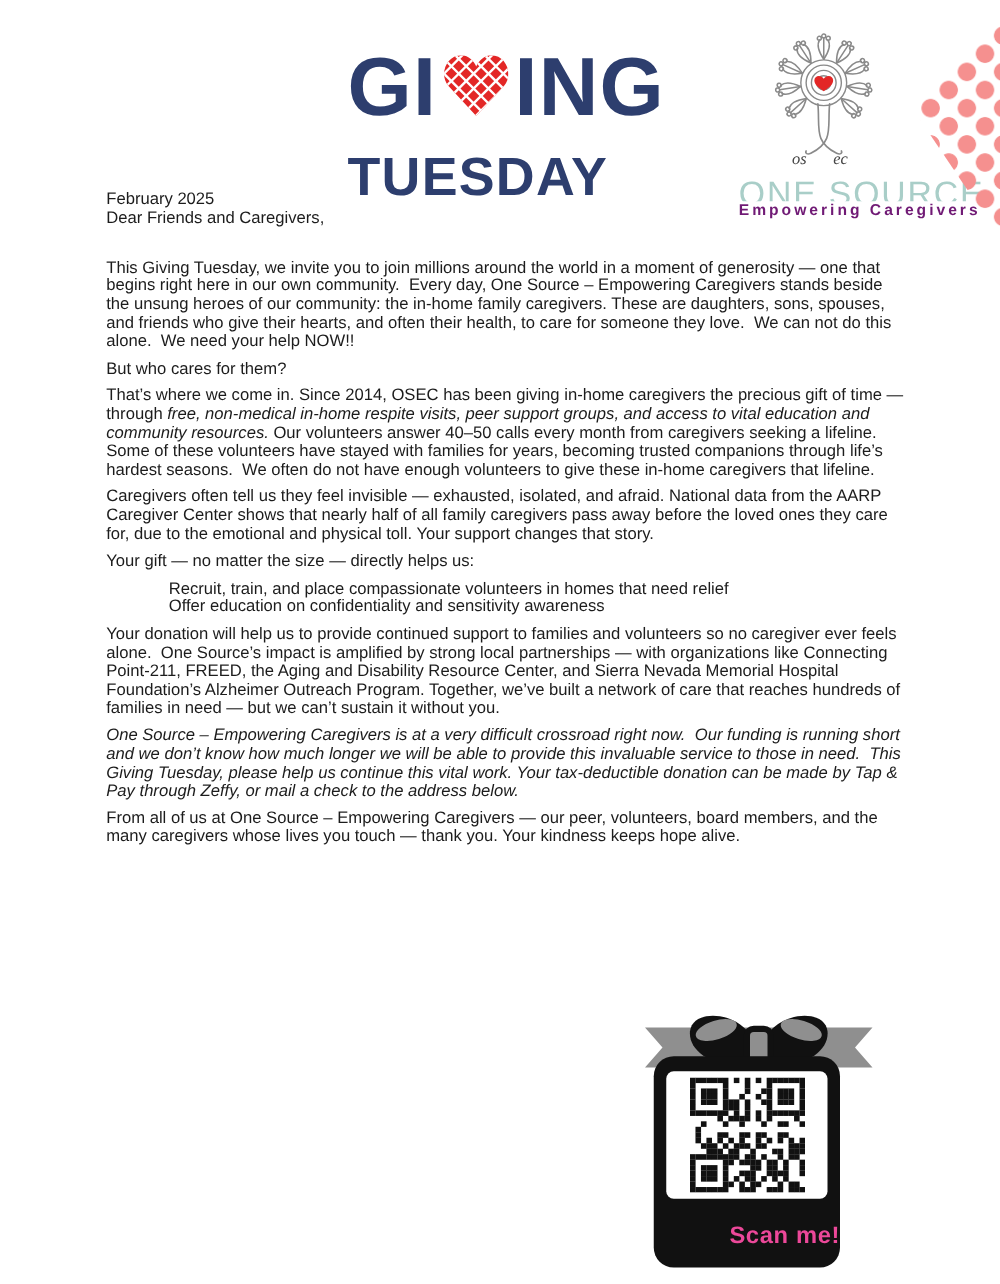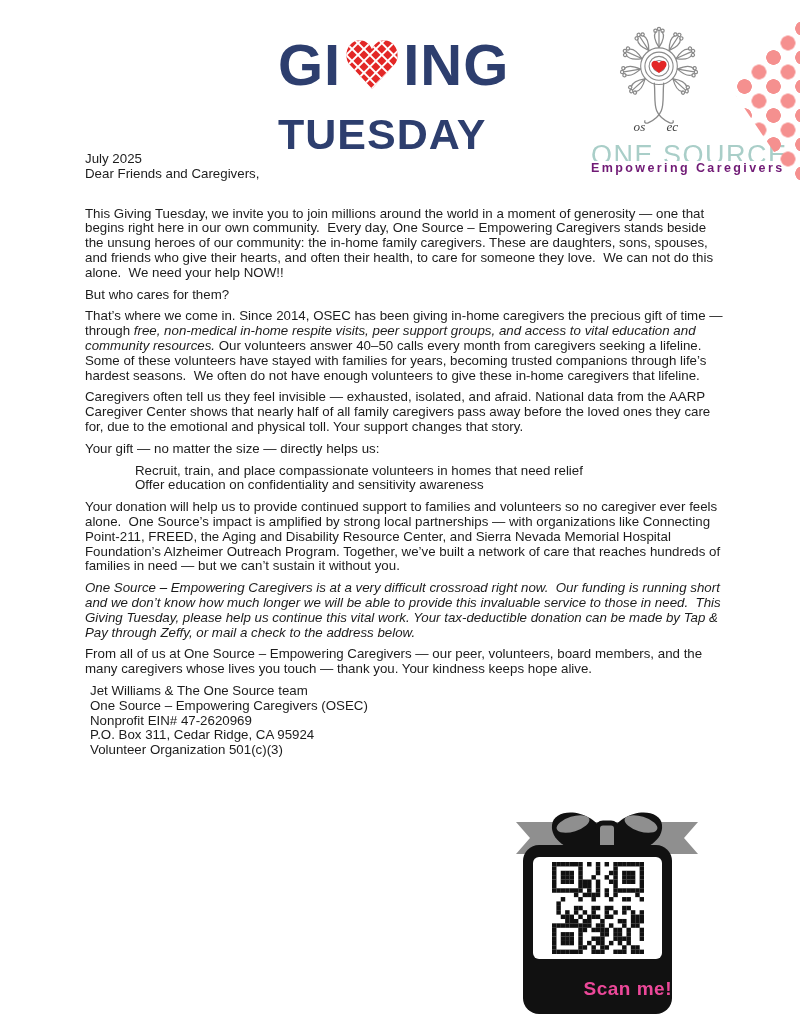--- a/index.html
+++ b/index.html
@@ -1,21 +1,21 @@
 <!DOCTYPE html>
 <html><head>
 <meta charset="utf-8">
 <style>
   html,body{margin:0;padding:0;background:#fff;}
   .page{position:relative;width:800px;height:1027px;background:#fff;overflow:hidden;
         font-family:"Liberation Sans",sans-serif;color:#1c1c1c;}
 
   
   .gt-logo{position:absolute;left:278px;top:36px;color:#2d3e6e;}
-  .gt-line1{display:flex;align-items:center;font-weight:bold;font-size:58px;
+  .gt-line1{display:flex;align-items:center;font-weight:bold;font-size:66px;
             letter-spacing:1px;line-height:1;}
   .gt-heart{width:60px;height:54px;margin:0 1px 4px 1px;}
   .gt-line2{font-size:43px;font-weight:600;letter-spacing:1px;line-height:1;margin-top:19px;}
 
   
   .osec-tree{position:absolute;left:612px;top:22px;width:94px;height:126px;}
   .os-name-wrap{position:absolute;left:591px;top:142px;height:19px;overflow:hidden;white-space:nowrap;}
   .os-name{font-size:27px;line-height:27px;letter-spacing:1.5px;color:#a9cec8;font-weight:400;}
   .os-tagline{position:absolute;left:591px;top:161px;font-size:12.5px;font-weight:bold;
               letter-spacing:2.4px;color:#701a75;white-space:nowrap;}
@@ -127,41 +127,34 @@
   </svg>
 
   <div class="os-name-wrap">
     <span class="os-name">ONE SOURCE</span>
   </div>
   <div class="os-tagline">Empowering Caregivers</div>
 
   <div class="dots"></div>
 
   <main class="letter">
-    <p class="tight">July 2025</p>
+    <p class="tight">February 2025</p>
     <p class="salutation">Dear Friends and Caregivers,</p>
     <p>This Giving Tuesday, we invite you to join millions around the world in a moment of generosity — one that begins right here in our own community.  Every day, One Source – Empowering Caregivers stands beside the unsung heroes of our community: the in-home family caregivers. These are daughters, sons, spouses, and friends who give their hearts, and often their health, to care for someone they love.  We can not do this alone.  We need your help NOW!!</p>
     <p>But who cares for them?</p>
     <p><span>That’s where we come in. Since 2014, OSEC has been giving in-home caregivers the precious gift of time — through </span><em>free, non-medical in-home respite visits, peer support groups, and access to vital education and community resources.</em><span> Our volunteers answer 40–50 calls every month from caregivers seeking a lifeline. Some of these volunteers have stayed with families for years, becoming trusted companions through life’s hardest seasons.  We often do not have enough volunteers to give these in-home caregivers that lifeline.</span></p>
     <p>Caregivers often tell us they feel invisible — exhausted, isolated, and afraid. National data from the AARP Caregiver Center shows that nearly half of all family caregivers pass away before the loved ones they care for, due to the emotional and physical toll. Your support changes that story.</p>
     <p>Your gift — no matter the size — directly helps us:</p>
     <div class="gift-list">
       <p>Recruit, train, and place compassionate volunteers in homes that need relief</p>
       <p>Offer education on confidentiality and sensitivity awareness</p>
     </div>
     <p>Your donation will help us to provide continued support to families and volunteers so no caregiver ever feels alone.  One Source’s impact is amplified by strong local partnerships — with organizations like Connecting Point-211, FREED, the Aging and Disability Resource Center, and Sierra Nevada Memorial Hospital Foundation’s Alzheimer Outreach Program. Together, we’ve built a network of care that reaches hundreds of families in need — but we can’t sustain it without you.</p>
     <p class="italic">One Source – Empowering Caregivers is at a very difficult crossroad right now.  Our funding is running short and we don’t know how much longer we will be able to provide this invaluable service to those in need.  This Giving Tuesday, please help us continue this vital work. Your tax-deductible donation can be made by Tap &amp; Pay through Zeffy, or mail a check to the address below.</p>
     <p>From all of us at One Source – Empowering Caregivers — our peer, volunteers, board members, and the many caregivers whose lives you touch — thank you. Your kindness keeps hope alive.</p>
-    <div class="signature">
-      <p>Jet Williams &amp; The One Source team</p>
-      <p>One Source – Empowering Caregivers (OSEC)</p>
-      <p>Nonprofit EIN# 47-2620969</p>
-      <p>P.O. Box 311, Cedar Ridge, CA 95924</p>
-      <p>Volunteer Organization 501(c)(3)</p>
-    </div>
   </main>
 
   <div class="qr-gift">
     <svg class="bow" viewBox="0 0 190 62">
       <polygon points="4,18 186,18 172,34 186,50 4,50 18,34" fill="#8f8f8f"></polygon>
       <path d="M93,32 C82,4 42,2 40,21 C38,40 68,55 93,43 Z" fill="#111"></path>
       <ellipse cx="61" cy="20" rx="17" ry="7.5" fill="#8f8f8f" transform="rotate(-17 61 20)"></ellipse>
       <path d="M97,32 C108,4 148,2 150,21 C152,40 122,55 97,43 Z" fill="#111"></path>
       <ellipse cx="129" cy="20" rx="17" ry="7.5" fill="#8f8f8f" transform="rotate(17 129 20)"></ellipse>
       <path d="M93,36 C78,52 62,58 52,54 C66,60 84,58 94,50 Z" fill="#111"></path>

